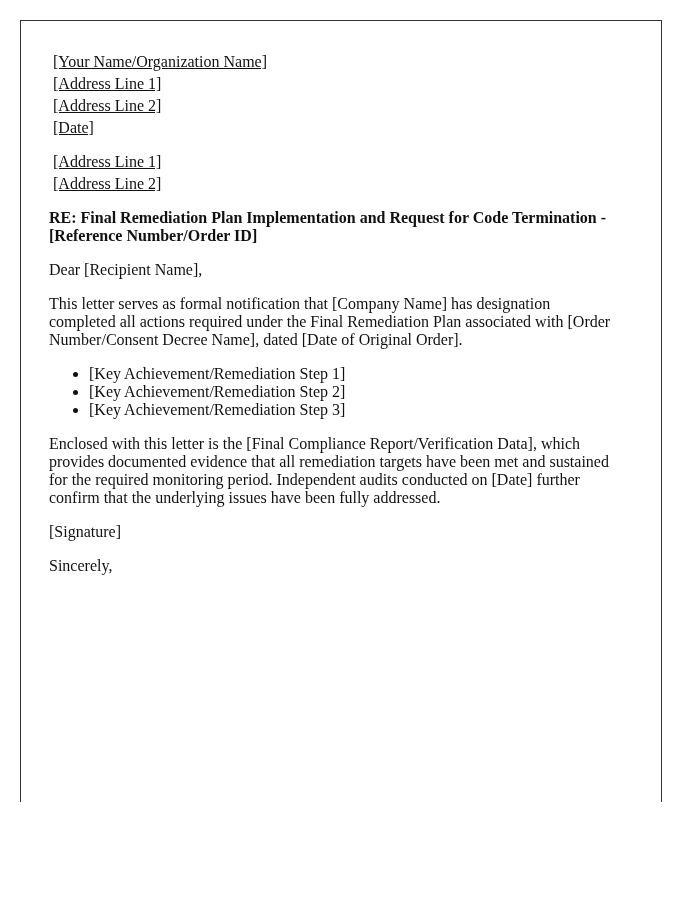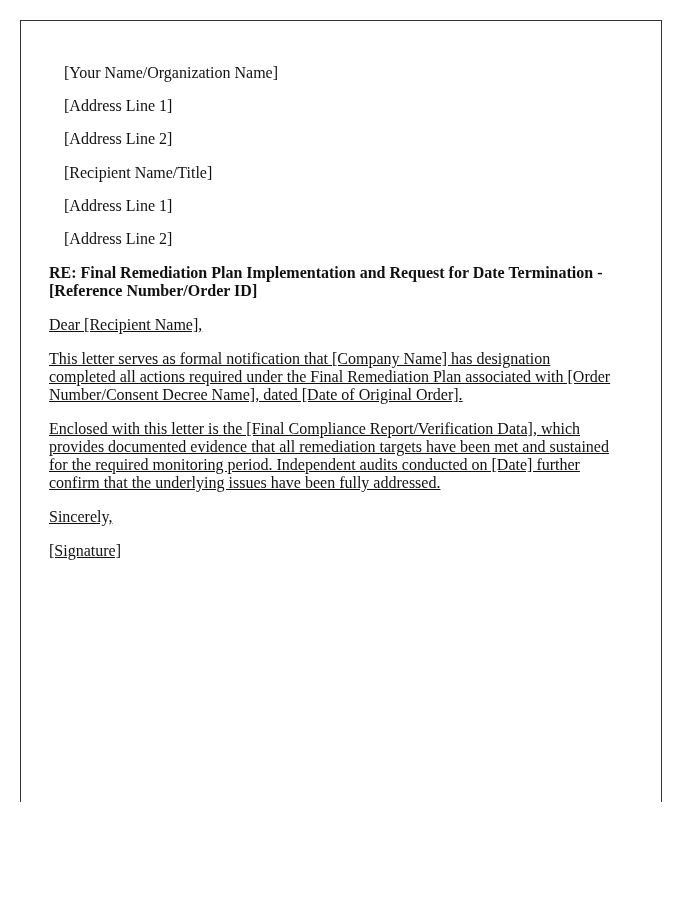--- a/index.html
+++ b/index.html
@@ -29,66 +29,71 @@
       font-family: "Liberation Serif", "DejaVu Serif", serif;
       font-size: 16px;
       line-height: 18px;
       color: #111111;
       min-height: 900px;
     }
     .block {
       margin: 0 0 16px 0;
     }
     .block p, .line {
-      margin: 15px;
+      margin: 4px;
+      text-decoration: underline;
     }
     .subject {
       font-weight: bold;
       margin: 0 0 16px 0;
     }
     p.para {
       margin: 0 16px 16px 0;
-      text-decoration: underline;
     }
     ul.measures {
       margin: 0 0 16px 0;
       padding-left: 40px;
     }
     ul.measures li {
       margin: 0;
     }
   </style>
 </head>
 <body>
 
 <div class="page-clip">
   <div class="letter">
 
     <div class="block">
       <p class="line">[Your Name/Organization Name]</p>
       <p class="line">[Address Line 1]</p>
       <p class="line">[Address Line 2]</p>
+      <p class="line">[Date]</p>
     </div>
 
     <div class="block">
-      <p class="line">[Recipient Name/Title]</p>
       <p class="line">[Address Line 1]</p>
       <p class="line">[Address Line 2]</p>
     </div>
 
-    <p class="subject">RE: Final Remediation Plan Implementation and Request for Date Termination - [Reference Number/Order ID]</p>
+    <p class="subject">RE: Final Remediation Plan Implementation and Request for Code Termination - [Reference Number/Order ID]</p>
 
     <p class="para">Dear [Recipient Name],</p>
 
     <p class="para">This letter serves as formal notification that [Company Name] has designation completed all actions required under the Final Remediation Plan associated with [Order Number/Consent Decree Name], dated [Date of Original Order].</p>
 
 
+    <ul class="measures">
+      <li>[Key Achievement/Remediation Step 1]</li>
+      <li>[Key Achievement/Remediation Step 2]</li>
+      <li>[Key Achievement/Remediation Step 3]</li>
+    </ul>
 
     <p class="para">Enclosed with this letter is the [Final Compliance Report/Verification Data], which provides documented evidence that all remediation targets have been met and sustained for the required monitoring period. Independent audits conducted on [Date] further confirm that the underlying issues have been fully addressed.</p>
 
 
 
+    <p class="para">[Signature]</p>
+
     <p class="para">Sincerely,</p>
-
-    <p class="para">[Signature]</p>
 
   </div>
 </div>
 
 </body></html>

